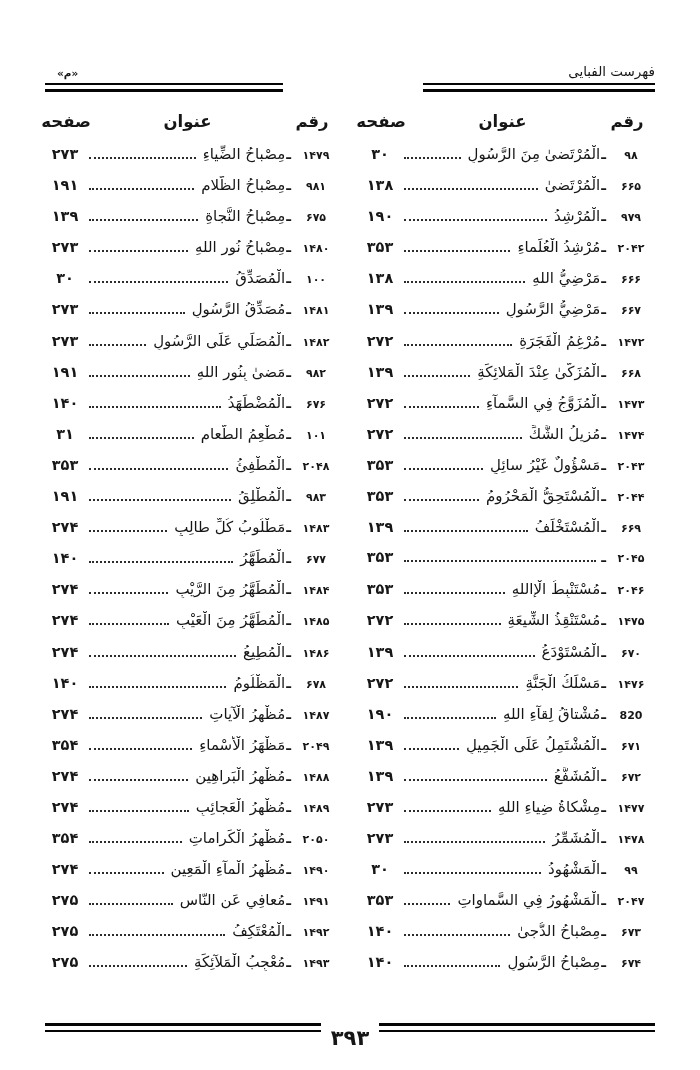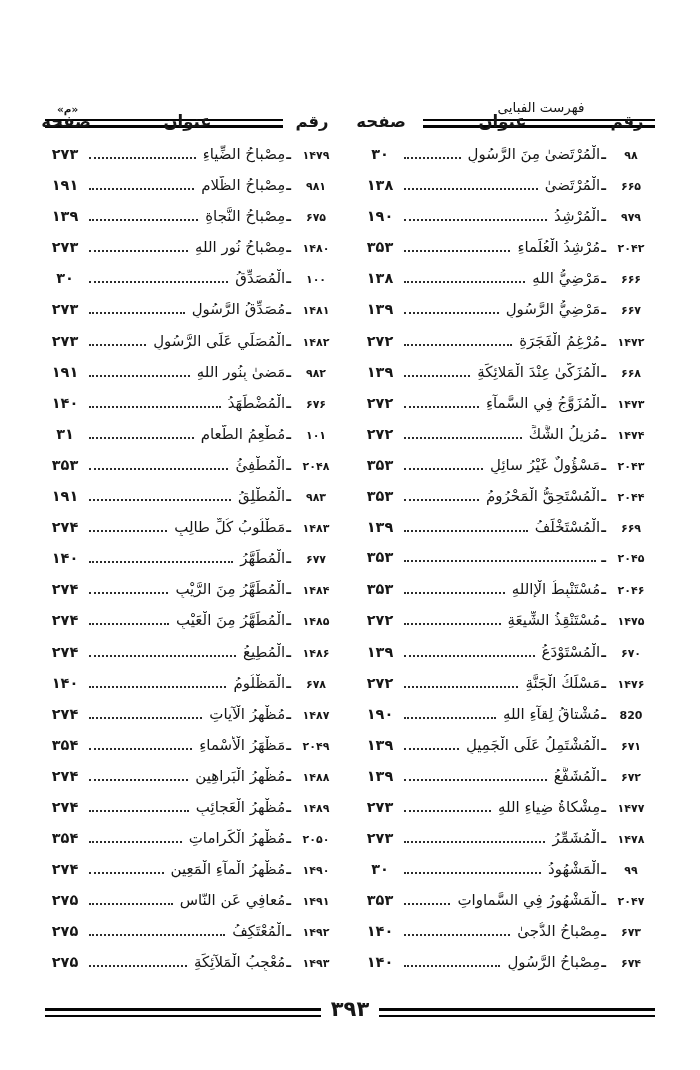--- a/index.html
+++ b/index.html
@@ -5,41 +5,41 @@
   html,body{margin:0;padding:0;background:#e8e8e8;}
   .page{
     position:relative;width:700px;height:1070px;background:#ffffff;
     font-family:"DejaVu Sans", sans-serif;color:#161616;direction:rtl;
     overflow:hidden;margin:0 auto;
   }
   
   .hdr{position:absolute;top:62px;right:45px;left:45px;display:flex;justify-content:space-between;align-items:flex-end;}
   .hdr-right{width:232px;display:flex;flex-direction:column;}
   .hdr-left{width:238px;display:flex;flex-direction:column;}
-  .hdr-title{font-size:13.5px;text-align:center;padding-left:4px;line-height:1.4;margin-top:36px;}
+  .hdr-title{font-size:13.5px;text-align:right;padding-left:4px;line-height:1.4;}
   .hdr-marker{font-size:10.5px;font-weight:bold;text-align:left;padding-left:12px;line-height:1.3;}
   .rule{height:4px;border-top:2px solid #050505;border-bottom:3px solid #050505;margin-top:2px;}
   
   .cols{position:absolute;top:112px;right:45px;left:45px;display:flex;gap:20px;}
   .col{width:295px;display:flex;flex-direction:column;}
   .col-head{display:flex;align-items:baseline;height:33px;font-weight:bold;font-size:16.5px;}
   .ch-num{width:56px;text-align:center;}
   .ch-title{flex:1;text-align:center;}
   .ch-page{width:46px;text-align:center;}
   
   .row{display:flex;align-items:baseline;height:31.1px;}
   .enum{width:48px;text-align:center;font-weight:bold;font-size:11px;flex:none;}
   .dash{padding:0 1px;font-weight:bold;font-size:14px;flex:none;}
   .title{padding-left:3px;white-space:nowrap;font-size:15px;min-width:0;flex-shrink:1;overflow:hidden;}
   .dots{flex:1 1 auto;min-width:4px;height:2px;border-bottom:2.2px dotted #2b2b2b;margin:0 4px;}
   .pnum{width:40px;text-align:center;font-weight:bold;font-size:14.5px;flex:none;}
   
   .footer{position:absolute;top:1002px;right:45px;left:45px;display:flex;align-items:center;}
   .frule{flex:1;height:4px;border-top:3px solid #050505;border-bottom:2px solid #050505;}
-  .fnum{padding:0 10px;font-weight:bold;font-size:21px;line-height:1;transform:translateY(-3px);}
+  .fnum{padding:0 10px;font-weight:bold;font-size:21px;line-height:1;transform:translateY(-3px);margin-top:29px;}
 </style>
 </head>
 <body>
 
 <div class="page">
 
   <div class="hdr">
     <div class="hdr-right">
       <span class="hdr-title">فهرست الفبایی</span>
       <div class="rule"></div>

